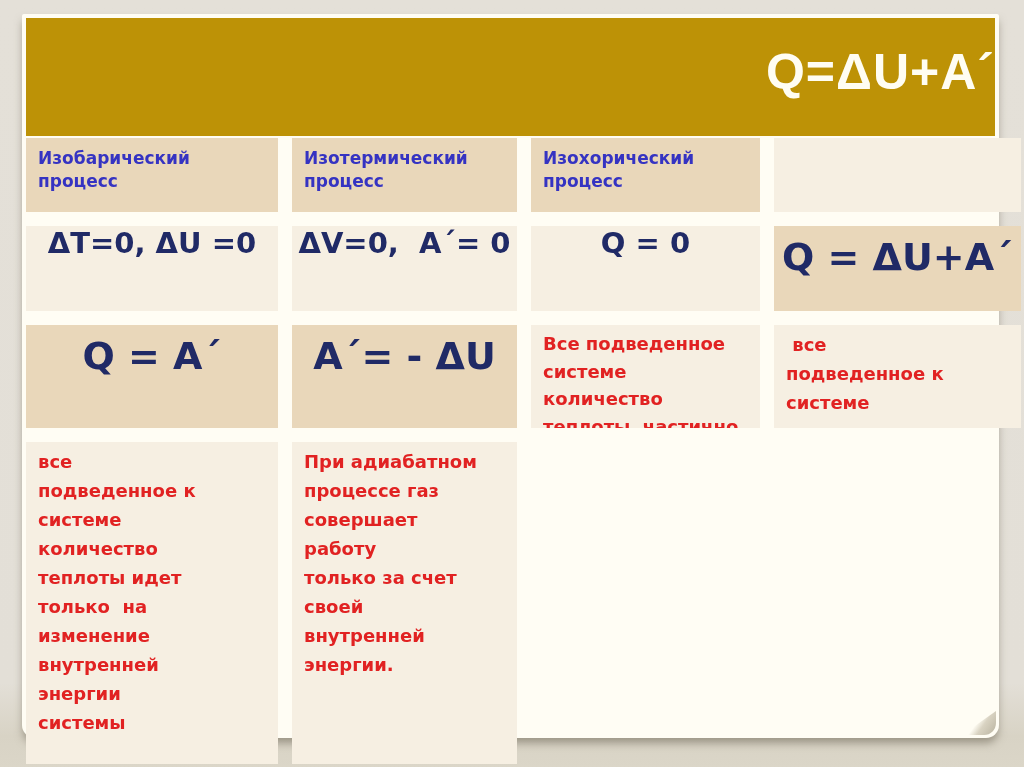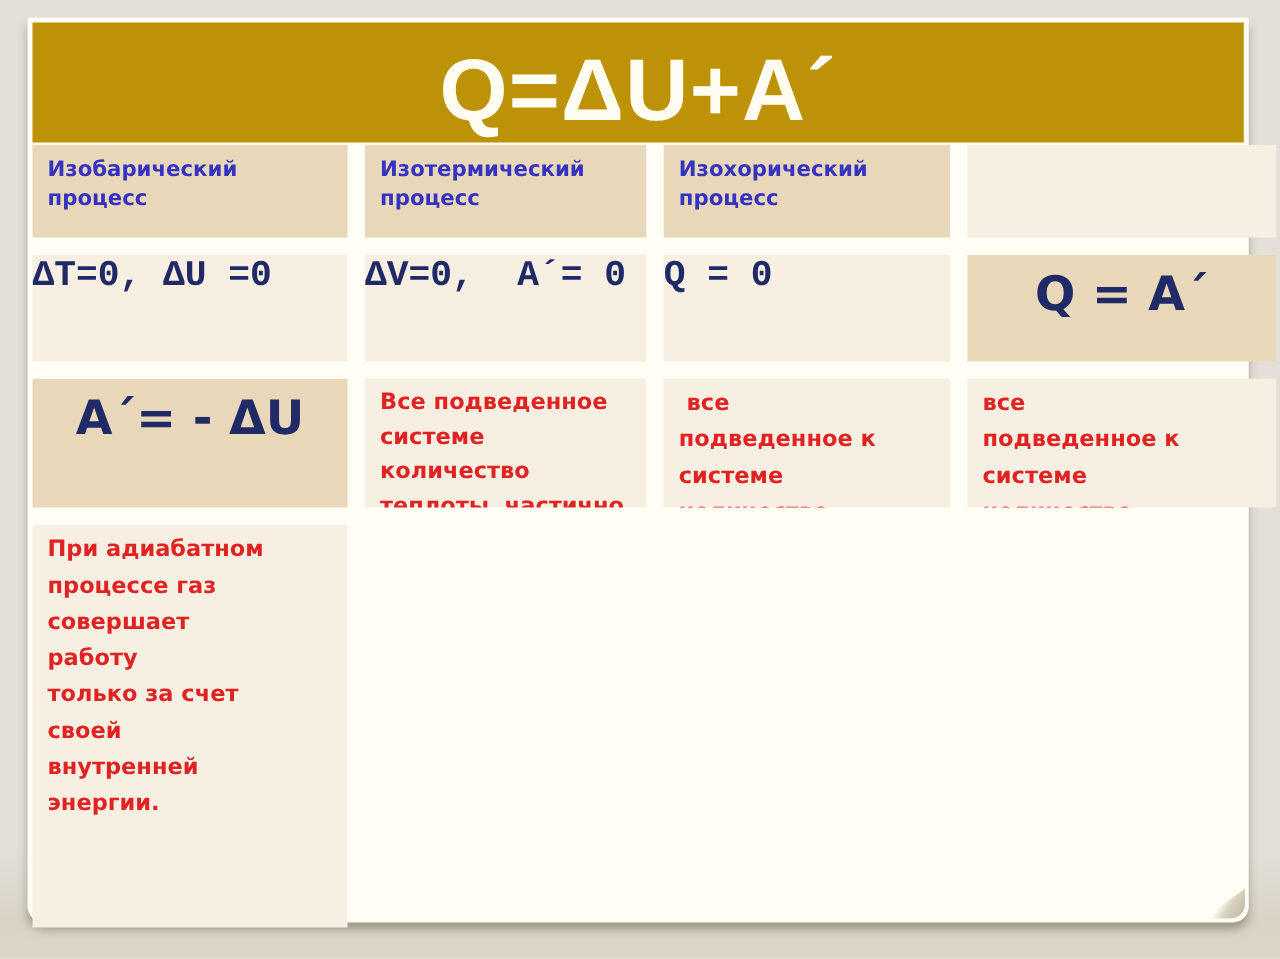--- a/index.html
+++ b/index.html
@@ -9,45 +9,45 @@
     font-family:"DejaVu Sans",sans-serif;
   }
   .sheet{
     position:absolute;left:22px;top:14px;width:977px;height:724px;
     background:var(--sheet-white,#fffdf4);
     padding:4px 4px 12px 4px;box-sizing:border-box;
     border-radius:2px 2px 13px 13px;
     box-shadow:0 6px 8px -1px rgba(104,97,80,.55);
   }
   .band{
-    height:96px;margin-bottom:2px;
+    height:118px;margin-bottom:2px;
     background:var(--band-gold,#bd9206);
-    text-align:center;line-height:108px;
+    text-align:right;line-height:108px;
     color:#fffdf2;font-family:"Liberation Sans",sans-serif;
-    font-size:70px;font-weight:bold;letter-spacing:1px;
+    font-size:50px;font-weight:bold;letter-spacing:1px;
   }
   .ptable{
     display:grid;
     grid-template-columns:252px 225px 229px 247px;
     grid-template-rows:74px 85px 103px 322px;
     gap:14px;height:596px;
     background:var(--sheet-white,#fffdf4);
   }
   .cell{box-sizing:border-box;overflow:hidden;}
   .hdr{
     background:var(--row-wheat,#e9d7ba);
     color:var(--header-blue,#3533c2);
     font-size:17px;line-height:23px;font-weight:bold;
     padding:9px 4px 0 12px;white-space:pre-line;
   }
   .cond{
     background:var(--row-cream,#f6efe2);
     color:var(--formula-navy,#202a66);
-    font-size:29px;font-weight:bold;text-align:left;
-    padding-top:0;white-space:pre;font-family:Liberation Mono, monospace;
+    font-size:29px;font-weight:bold;text-align:center;
+    padding-top:0;white-space:pre;
   }
   .form{
     background:var(--row-wheat,#e9d7ba);
     color:var(--formula-navy,#202a66);
     font-size:38px;font-weight:bold;text-align:center;
     padding-top:9px;white-space:pre;
   }
   .desc{
     background:var(--row-cream,#f6efe2);
     color:var(--desc-red,#e12222);
@@ -77,20 +77,21 @@
     <div class="cell hdr">Изотермический
 процесс</div>
     <div class="cell hdr">Изохорический
 процесс</div>
 
     <div class="cell cond"></div>
     <div class="cell cond">ΔT=0, ΔU =0</div>
     <div class="cell cond">ΔV=0,  A´= 0</div>
     <div class="cell cond">Q = 0</div>
 
+    <div class="cell form">Q = ΔU+A´</div>
     <div class="cell form">Q = A´</div>
     <div class="cell form">A´= - ΔU</div>
 
     <div class="cell desc c1">Все подведенное
 системе
 количество
 теплоты  частично
 расходуется на
 изменение
 внутренней

